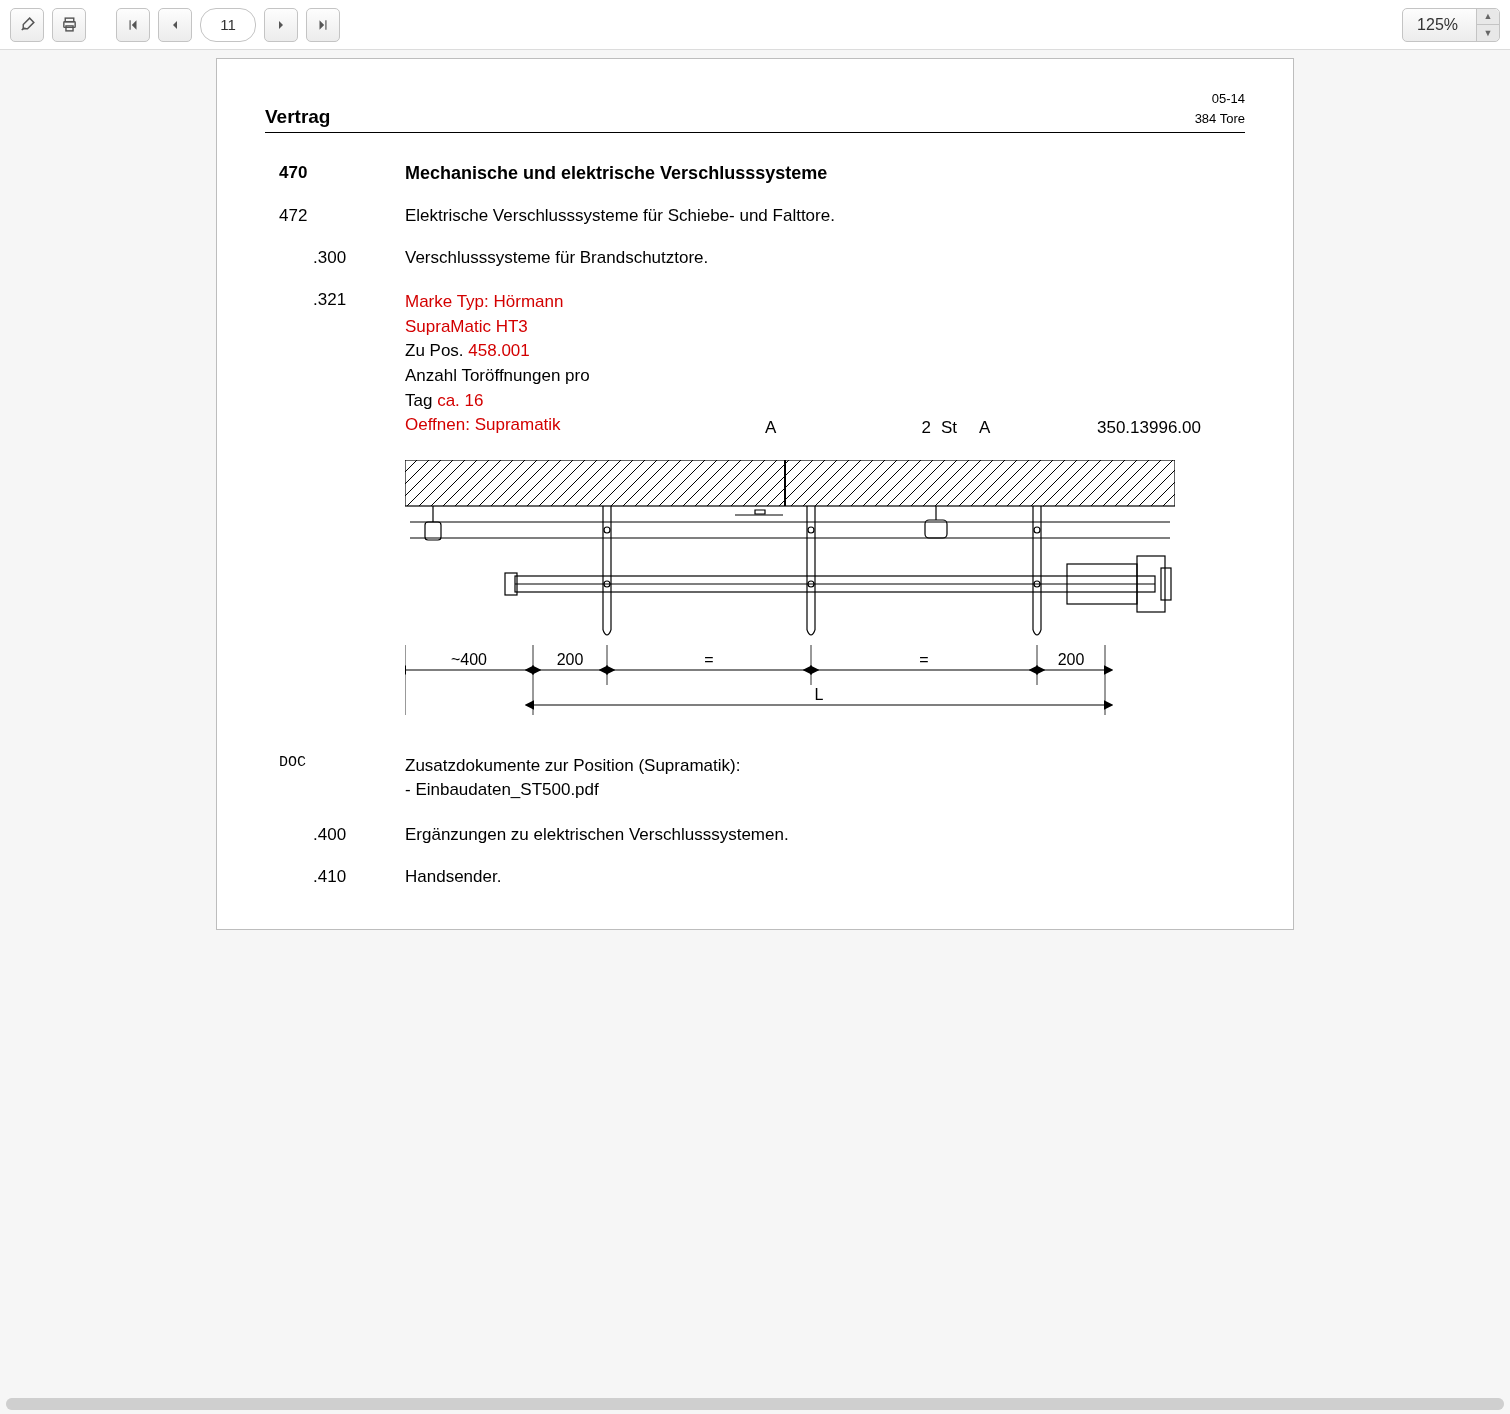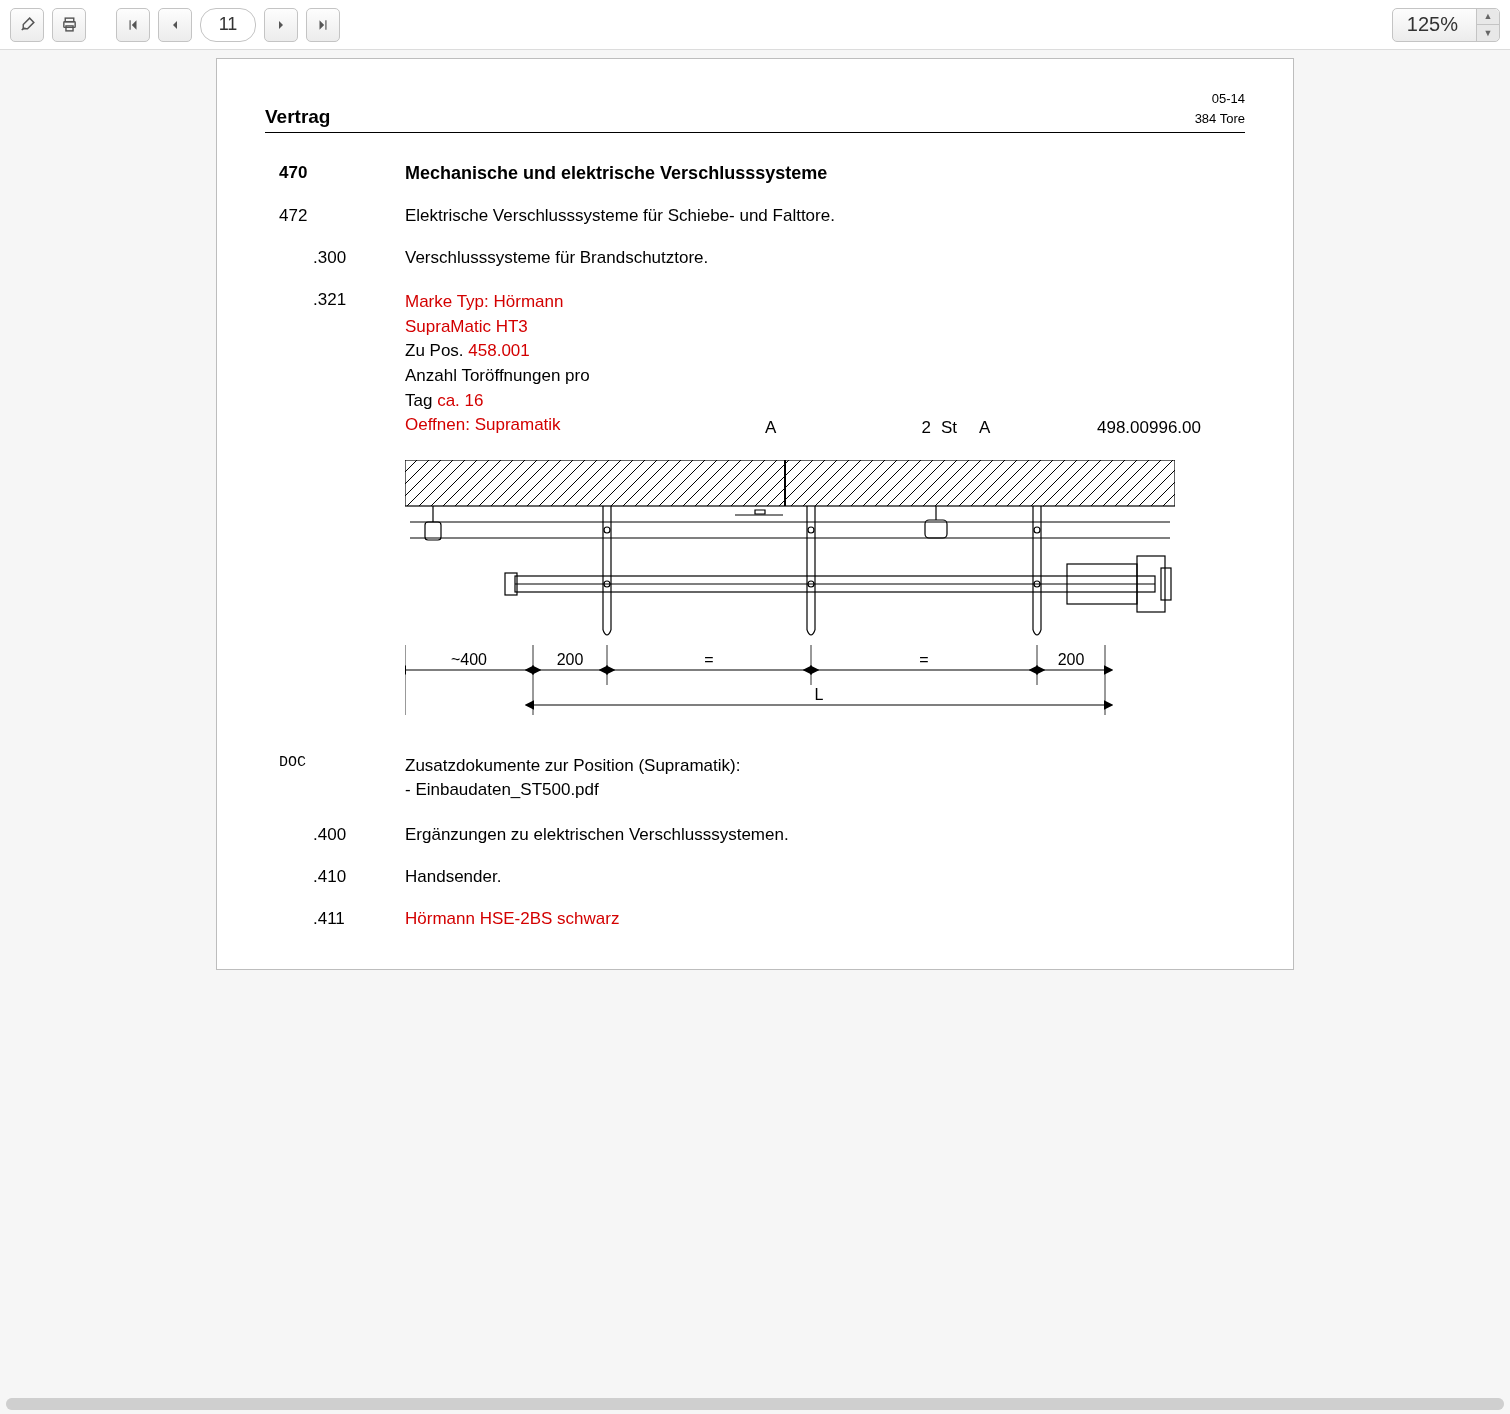--- a/index.html
+++ b/index.html
@@ -15,29 +15,29 @@
     display: inline-flex; align-items: center; justify-content: center;
     width: 34px; height: 34px;
     background: linear-gradient(#fdfdfd,#ececec);
     border: 1px solid #c4c4c4; border-radius: 5px;
     color: #555; font-size: 15px; cursor: pointer;
   }
   .tsep { width: 14px; }
   .page-input {
     width: 56px; height: 34px; text-align: center;
     border: 1px solid #c4c4c4; border-radius: 16px;
-    background: #fff; font-size: 18px; color: #333;
+    background: #fff; font-size: 15px; color: #333;
   }
   .spacer { flex: 1; }
   .zoom {
     display: inline-flex; align-items: center;
     height: 34px; border: 1px solid #c4c4c4; border-radius: 5px;
     background: linear-gradient(#fdfdfd,#ececec);
   }
-  .zoom-val { padding: 0 18px 0 14px; font-size: 20px; color: #333; }
+  .zoom-val { padding: 0 18px 0 14px; font-size: 16px; color: #333; }
   .zoom-btns {
     display: flex; flex-direction: column; border-left: 1px solid #c4c4c4;
     height: 100%;
   }
   .zoom-sm {
     width: 22px; flex: 1; display: flex; align-items: center; justify-content: center;
     font-size: 9px; color: #666; background: #e8e8e8;
   }
   .zoom-sm:first-child { border-bottom: 1px solid #c4c4c4; border-top-right-radius: 5px; }
   .zoom-sm:last-child { border-bottom-right-radius: 5px; }
@@ -176,21 +176,21 @@
           <div class="red">SupraMatic HT3</div>
           <div><span>Zu Pos. </span><span class="red">458.001</span></div>
           <div>Anzahl Toröffnungen pro</div>
           <div><span>Tag </span><span class="red">ca. 16</span></div>
           <div class="red">Oeffnen: Supramatik</div>
         </div>
         <div class="cA1">A</div>
         <div class="cQ">2</div>
         <div class="cU">St</div>
         <div class="cA2">A</div>
-        <div class="cP">498.00</div>
+        <div class="cP">350.13</div>
         <div class="cT">996.00</div>
       </div>
     </div>
 
     <div class="drawing-wrap">
       <svg class="techdraw" width="770" height="270" viewBox="0 0 770 270">
         <defs>
           <pattern id="hatch" patternUnits="userSpaceOnUse" width="12" height="12">
             <path d="M-3,3 l6,-6 M0,12 l12,-12 M9,15 l6,-6" stroke="#000" stroke-width="1"></path>
           </pattern>
@@ -297,23 +297,19 @@
     <div class="row">
       <div class="num n2">.400</div>
       <div class="body">Ergänzungen zu elektrischen Verschlusssystemen.</div>
     </div>
 
     <div class="row">
       <div class="num n2">.410</div>
       <div class="body">Handsender.</div>
     </div>
 
-    <div class="row tight">
-      <div class="num n2">.411</div>
-      <div class="body red">Hörmann HSE-2BS schwarz</div>
-    </div>
 
   </div>
 </div>
 
 <div class="hscroll">
   <div class="thumb"></div>
 </div>
 
 </body></html>

